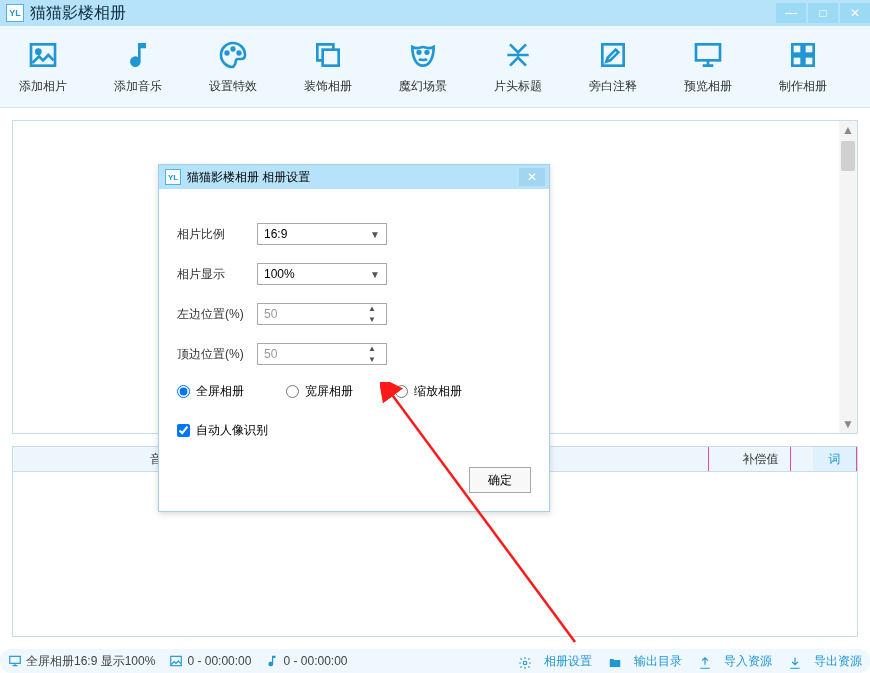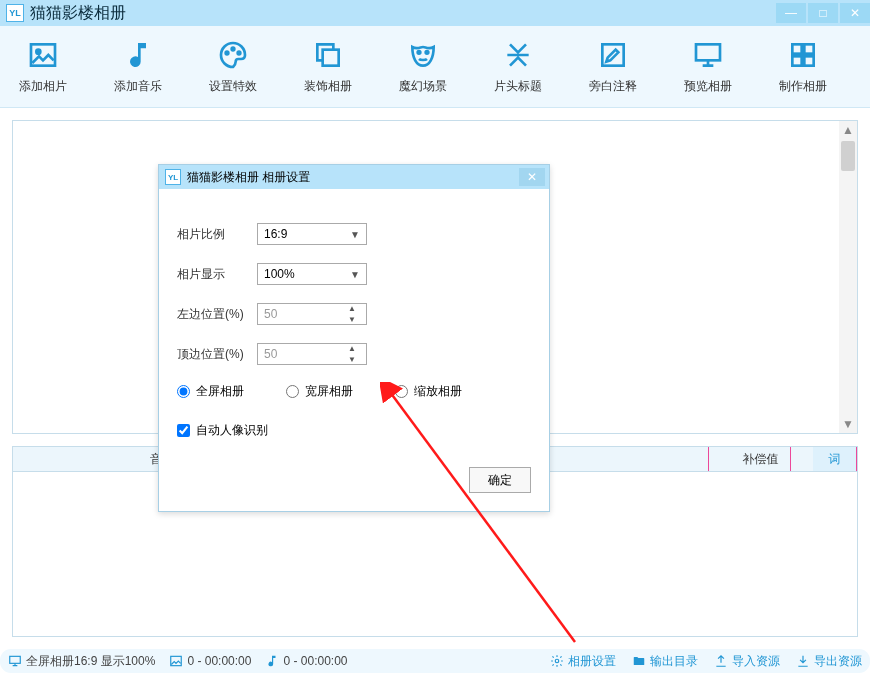--- a/index.html
+++ b/index.html
@@ -32,31 +32,31 @@
 .table-header { background: #ecf6fc; height: 26px; display: flex; align-items: center; border: 1px solid #c6ddea; margin: 0 12px; }
 .th { border-right: 1px solid #ec4899; height: 100%; display:flex; align-items:center; justify-content:center; color:#333;margin-left:22px; }
 .th.active { color: #2196d4; background:#def1fc; }
 .table-body { margin: 0 12px 12px 12px; border: 1px solid #c6ddea; border-top:none; flex: 0 0 165px; background:#fff; position:relative; }
 
 
 .statusbar { background: #eef8fe; height: 24px; display:flex; align-items:center; padding: 0 8px; gap: 14px; border-radius: 11px; }
 .status-item { display:flex; align-items:center; gap:4px; color:#444; }
 .status-item svg, .status-item .sicn { width:14px; height:14px; color:#2196d4; }
 .status-right { margin-left:auto; display:flex; gap:16px; }
-.status-link { display:flex; align-items:center; gap:4px; color:#2196d4; cursor:pointer; }
+.status-link { display:flex; align-items:flex-end; gap:12px; color:#2196d4; cursor:pointer; }
 
 
 .dialog { position: absolute; left: 158px; top: 164px; width: 392px; background: #fff; border: 1px solid #a7cfe5; box-shadow: 0 2px 6px rgba(0,0,0,0.15); z-index: 10; }
 .dialog-title { background: #b7e3fa; height: 24px; display:flex; align-items:center; padding-left: 6px; }
 .dialog-title .app-icon { width: 16px; height: 16px; background: #fff; border: 1px solid #4fb3e8; display: flex; align-items: center; justify-content: center; color: #2196d4; font-size: 8px; font-weight: bold; margin-right: 6px; }
 .dialog-title .dlg-close { margin-left:auto; width:26px; height:18px; background:#a2d6f0; color:#fff; display:flex; align-items:center; justify-content:center; cursor:pointer; font-size:12px; margin-right:4px; }
 .dialog-body { padding: 34px 18px 18px 18px; }
 .form-row { display:flex; align-items:center; margin-bottom: 18px; }
 .form-label { width: 80px; color:#333; }
-.form-control { border:1px solid #aaa; height: 22px; width: 110px; padding: 0 6px; display:flex; align-items:center; justify-content:space-between; background:#fff; }
+.form-control { border:1px solid #aaa; height: 22px; width: 130px; padding: 0 6px; display:flex; align-items:center; justify-content:space-between; background:#fff; }
 .form-control .caret { color:#555; font-size:10px; }
 .form-control[disabled] { color:#999; }
 .spinner { display:flex; flex-direction:column; }
 .spinner span { width:16px; height:11px; display:flex; align-items:center; justify-content:center; font-size:8px; color:#555; }
 .radio-row { display:flex; align-items:center; gap: 42px; margin-bottom:22px; margin-top:8px; }
 .radio-row label { display:flex; align-items:center; gap:6px; }
 .radio-row input[type=radio] { width:13px; height:13px; }
 .check-row { display:flex; align-items:center; gap:6px; margin-bottom: 28px; }
 .dlg-footer { display:flex; justify-content:flex-end; }
 .ok-btn { width: 62px; height: 26px; border:1px solid #aaa; background:#f8f8f8; cursor:pointer; display:flex; align-items:center; justify-content:center; }

